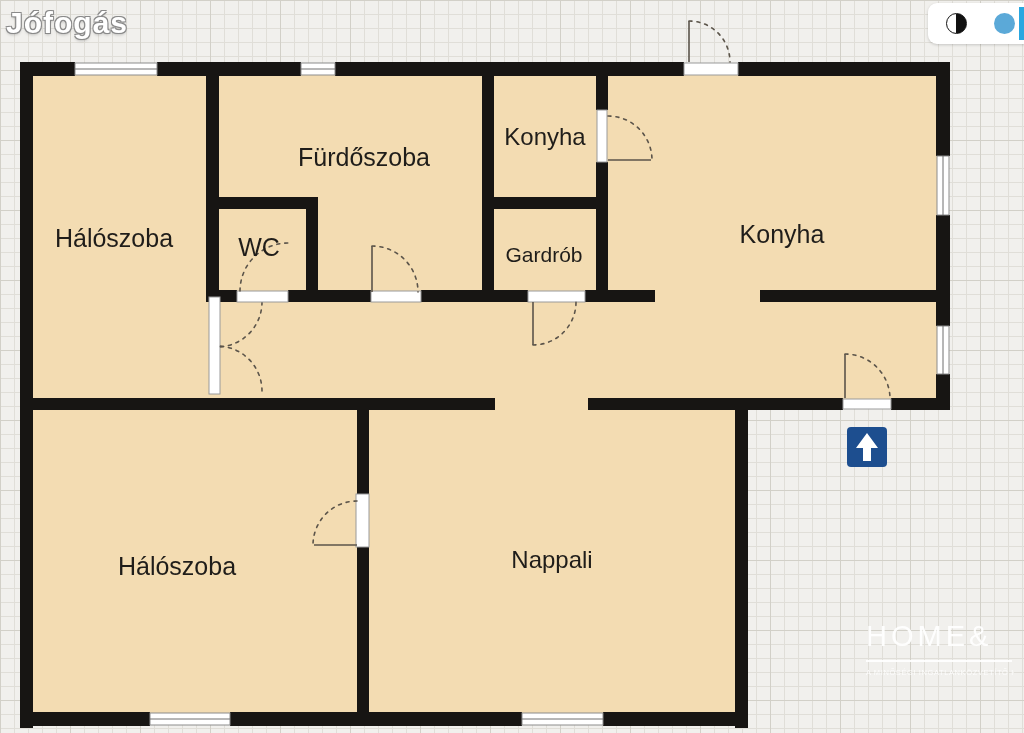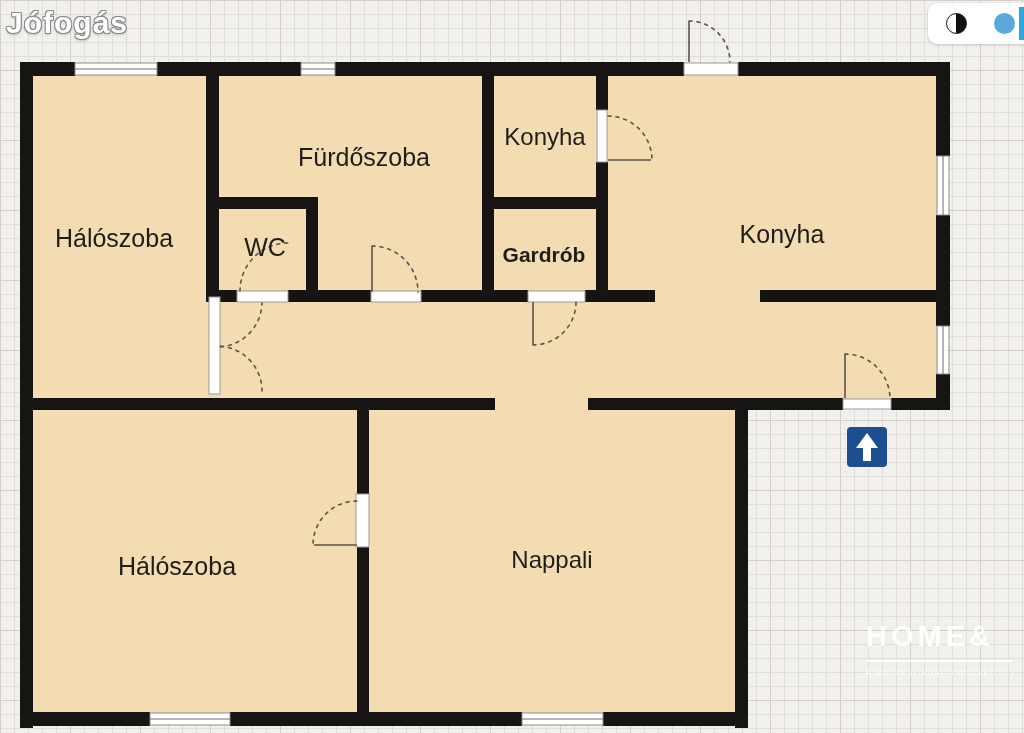--- a/index.html
+++ b/index.html
@@ -47,21 +47,21 @@
     position:absolute;left:66px;top:10px;width:21px;height:21px;border-radius:50%;
     background:var(--toolbar-blue,#5ba9d8);
   }
   .icon-bluebar{
     position:absolute;left:91px;top:4px;width:14px;height:33px;background:var(--toolbar-bar,#2aa7e0);
   }
   .agency-logo{
     position:absolute;left:866px;top:620px;width:150px;z-index:3;color:rgba(255,255,255,.92);
   }
   .agency-logo .l1,.agency-logo .l2{
-    font-size:29px;font-weight:bold;letter-spacing:4px;line-height:33px;white-space:nowrap;
+    font-size:29px;font-weight:normal;letter-spacing:4px;line-height:33px;white-space:nowrap;
   }
   .agency-rule{width:146px;height:2px;background:rgba(255,255,255,.92);margin-top:7px;}
   .agency-tagline{
     margin-top:6px;font-size:7.5px;letter-spacing:.6px;white-space:nowrap;overflow:hidden;width:148px;
     color:rgba(255,255,255,.85);
   }
 </style>
 </head>
 <body>
 
@@ -178,22 +178,22 @@
     <g>
       <rect x="847" y="427" width="40" height="40" rx="4" style="fill:var(--arrow-blue,#1d4e8f)"></rect>
       <path d="M867,433 L878,448 L871,448 L871,461 L863,461 L863,448 L856,448 Z" fill="#ffffff"></path>
     </g>
   </svg>
 
   <div class="room-label" style="left:114px;top:238px;">Hálószoba</div>
   <div class="room-label" style="left:364px;top:157px;">Fürdőszoba</div>
   <div class="room-label" style="left:545px;top:137px;font-size:24px;">Konyha</div>
   <div class="room-label" style="left:782px;top:194px;margin-top:40px;">Konyha</div>
-  <div class="room-label" style="left:265px;top:247px;">WC</div>
-  <div class="room-label" style="left:544px;top:255px;font-size:21px;font-weight:bold;">Gardrób</div>
+  <div class="room-label" style="left:259px;top:247px;">WC</div>
+  <div class="room-label" style="left:544px;top:255px;font-size:21px;">Gardrób</div>
   <div class="room-label" style="left:177px;top:566px;">Hálószoba</div>
   <div class="room-label" style="left:552px;top:560px;font-size:24px;text-align:right;">Nappali</div>
 
   <div class="site-watermark">Jófogás</div>
 
   <div class="toolbar">
     <span class="icon-contrast"></span>
     <span class="icon-bluedot"></span>
     <span class="icon-bluebar"></span>
   </div>

